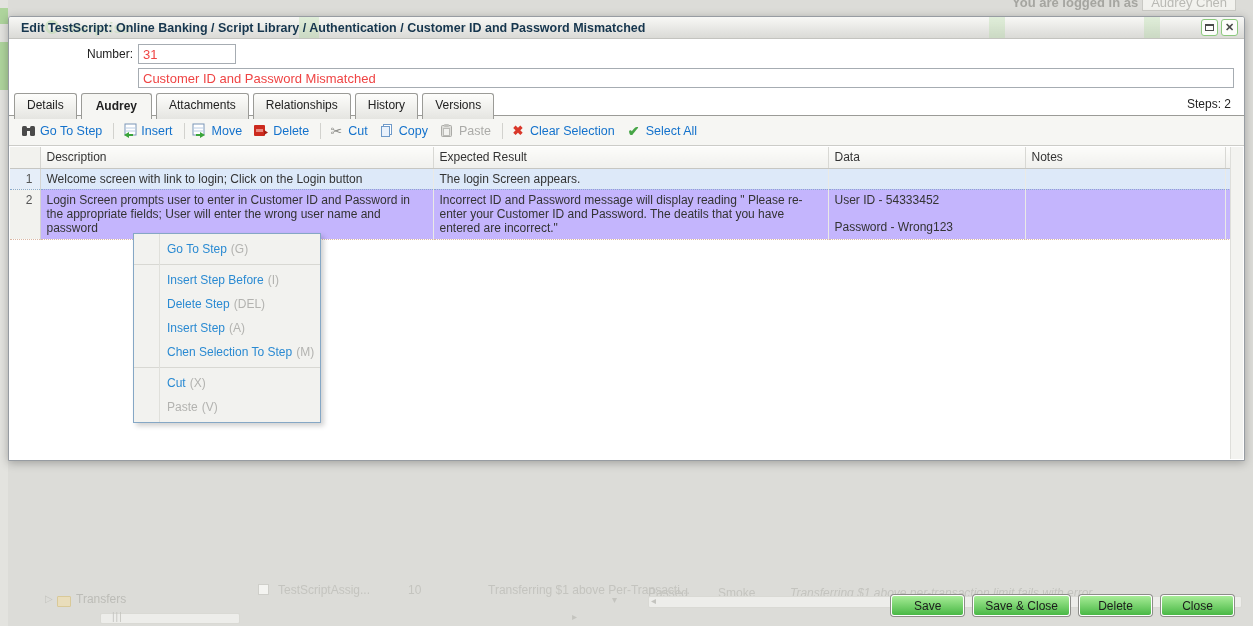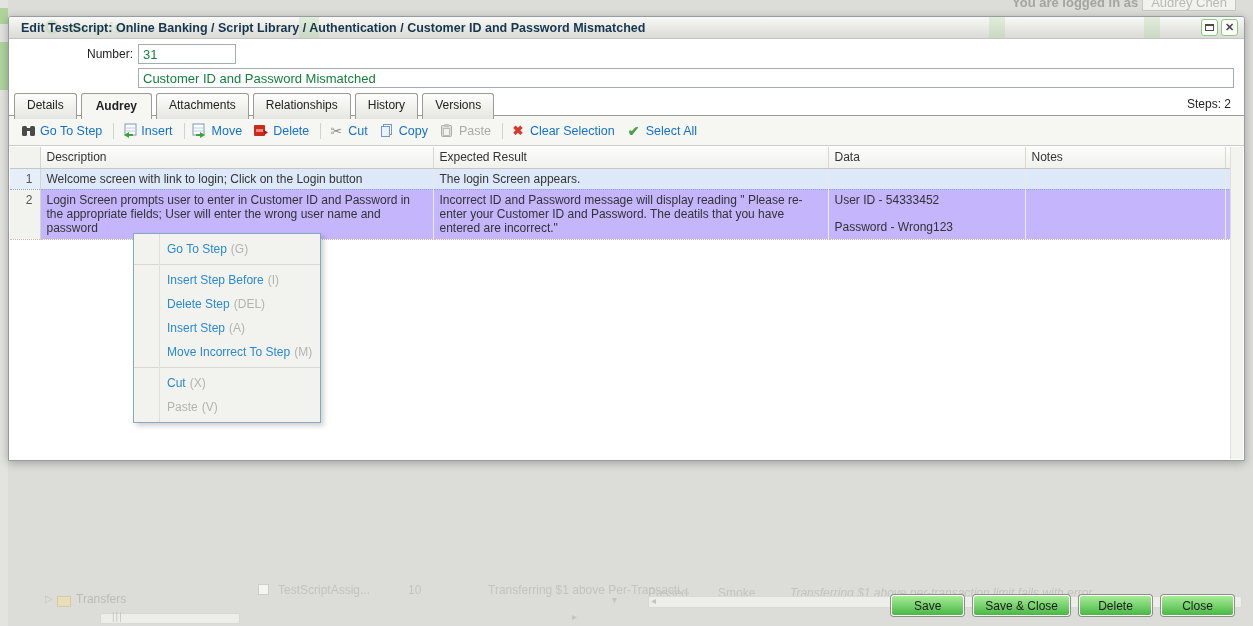--- a/index.html
+++ b/index.html
@@ -41,21 +41,21 @@
     display:flex; align-items:center; justify-content:center; cursor:pointer;
   }
   .maxglyph { width:9px; height:7px; border:1px solid #4a4a4a; border-top-width:2px; }
   .closeglyph { font-size:11px; font-weight:bold; color:#4a4a4a; line-height:1; }
 
   
   .flabel { position:absolute; left:0; width:124px; text-align:right; font-size:12px; color:#222; }
   .req { color:#d22; }
   .finput {
     position:absolute; height:20px; border:1px solid #a6acb2; font-size:13px;
-    padding:1px 4px; color:#15803d; font-family:"Liberation Sans", sans-serif; background:#fff;
+    padding:1px 4px; color:#ef4444; font-family:"Liberation Sans", sans-serif; background:#fff;
   }
 
   
   .tabs { position:absolute; left:5px; top:76px; display:flex; gap:4px; z-index:2; }
   .tab {
     padding:4px 12px 5px; background:linear-gradient(#fdfdfb,#e5e5e1);
     border:1px solid #9b9b97; border-bottom:none; border-radius:3px 3px 0 0;
     font-size:12px; color:#222; cursor:pointer;
   }
   .tab.active { font-weight:bold; background:#f6f6f3; padding:5px 14px 6px; }
@@ -315,21 +315,21 @@
     <div class="mitem">
       <span class="ml">Insert Step Before</span><span class="ms">(I)</span>
     </div>
     <div class="mitem">
       <span class="ml">Delete Step</span><span class="ms">(DEL)</span>
     </div>
     <div class="mitem">
       <span class="ml">Insert Step</span><span class="ms">(A)</span>
     </div>
     <div class="mitem">
-      <span class="ml">Move Incorrect To Step</span><span class="ms">(M)</span>
+      <span class="ml">Chen Selection To Step</span><span class="ms">(M)</span>
     </div>
     <div class="msep"></div>
     <div class="mitem">
       <span class="ml">Cut</span><span class="ms">(X)</span>
     </div>
     <div class="mitem disabled">
       <span class="ml">Paste</span><span class="ms">(V)</span>
     </div>
   </div>
 </div>

